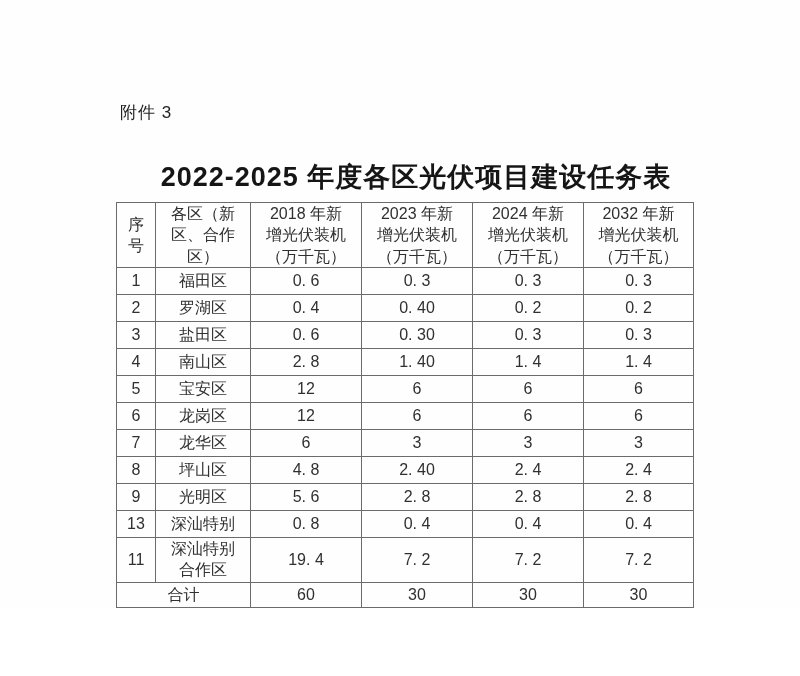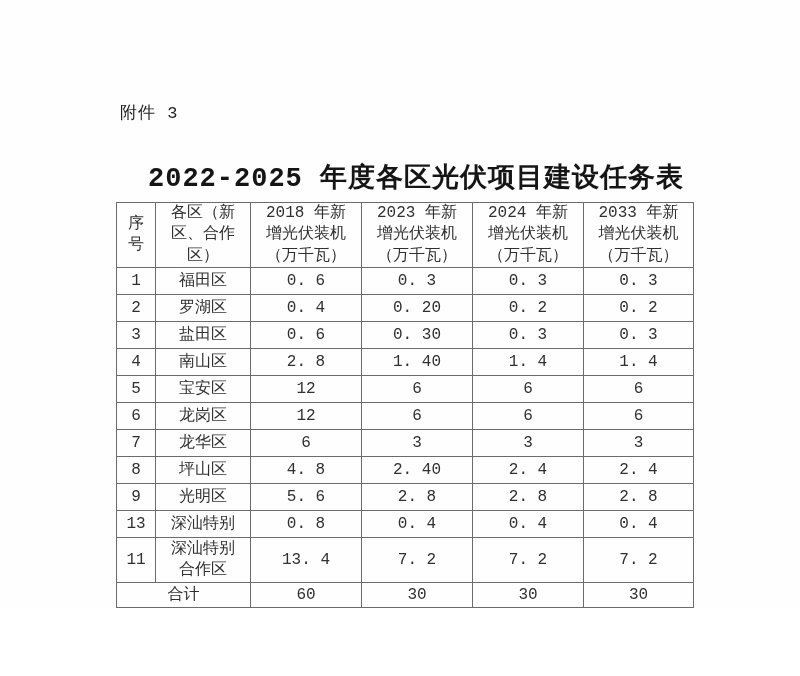--- a/index.html
+++ b/index.html
@@ -6,21 +6,21 @@
     margin: 0;
     padding: 0;
     background: #ffffff;
   }
   .page {
     position: relative;
     width: 800px;
     height: 608px;
     background: #fefefe;
     overflow: hidden;
-    font-family: Liberation Mono, monospace;
+    font-family: Liberation Sans, sans-serif;
     color: #2e2e2e;
   }
   .attachment {
     position: absolute;
     left: 120px;
     top: 101px;
     font-size: 17px;
     color: #1f1f1f;
     letter-spacing: 1px;
   }
@@ -97,39 +97,39 @@
 区）</th>
         <th>2018 年新
 增光伏装机
 （万千瓦）</th>
         <th>2023 年新
 增光伏装机
 （万千瓦）</th>
         <th>2024 年新
 增光伏装机
 （万千瓦）</th>
-        <th>2033 年新
+        <th>2032 年新
 增光伏装机
 （万千瓦）</th>
       </tr>
     </thead>
     <tbody>
       <tr class="data-row">
         <td>1</td>
         <td>福田区</td>
         <td>0. 6</td>
         <td>0. 3</td>
         <td>0. 3</td>
         <td>0. 3</td>
       </tr>
       <tr class="data-row">
         <td>2</td>
         <td>罗湖区</td>
         <td>0. 4</td>
-        <td>0. 20</td>
+        <td>0. 40</td>
         <td>0. 2</td>
         <td>0. 2</td>
       </tr>
       <tr class="data-row">
         <td>3</td>
         <td>盐田区</td>
         <td>0. 6</td>
         <td>0. 30</td>
         <td>0. 3</td>
         <td>0. 3</td>
@@ -187,21 +187,21 @@
         <td>深汕特别</td>
         <td>0. 8</td>
         <td>0. 4</td>
         <td>0. 4</td>
         <td>0. 4</td>
       </tr>
       <tr class="tall-row">
         <td>11</td>
         <td>深汕特别
 合作区</td>
-        <td>13. 4</td>
+        <td>19. 4</td>
         <td>7. 2</td>
         <td>7. 2</td>
         <td>7. 2</td>
       </tr>
       <tr class="total-row">
         <td colspan="2">合计</td>
         <td>60</td>
         <td>30</td>
         <td>30</td>
         <td>30</td>

